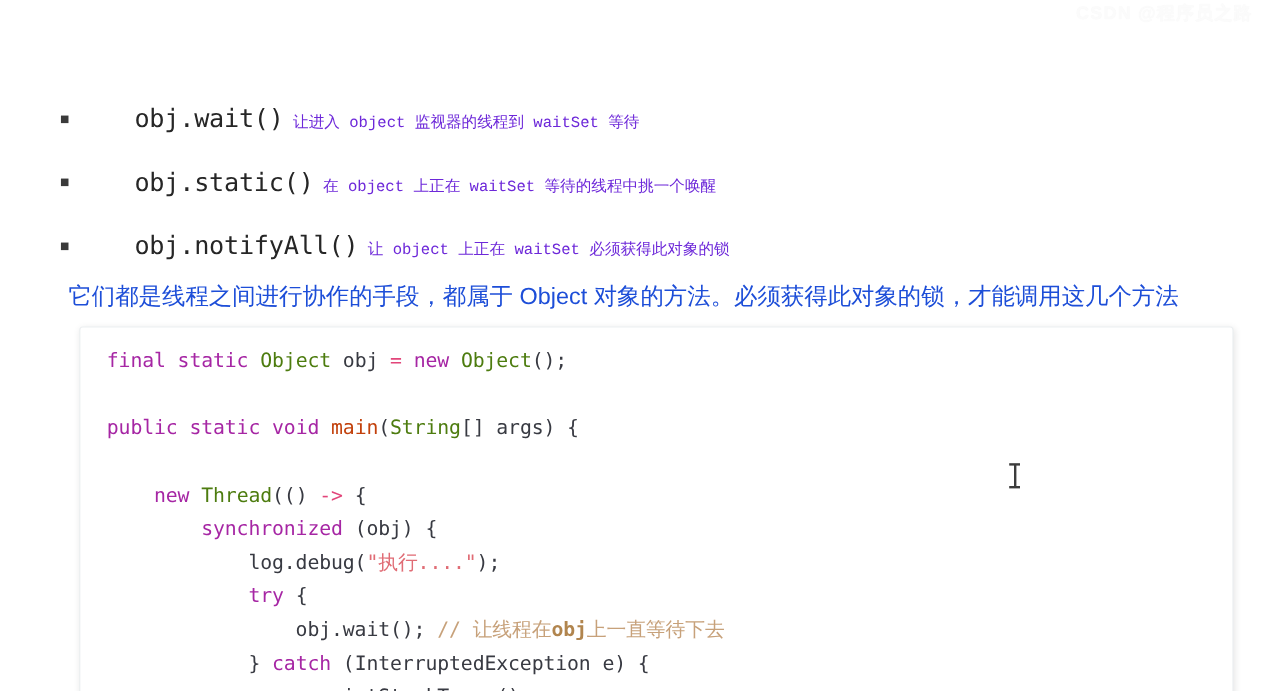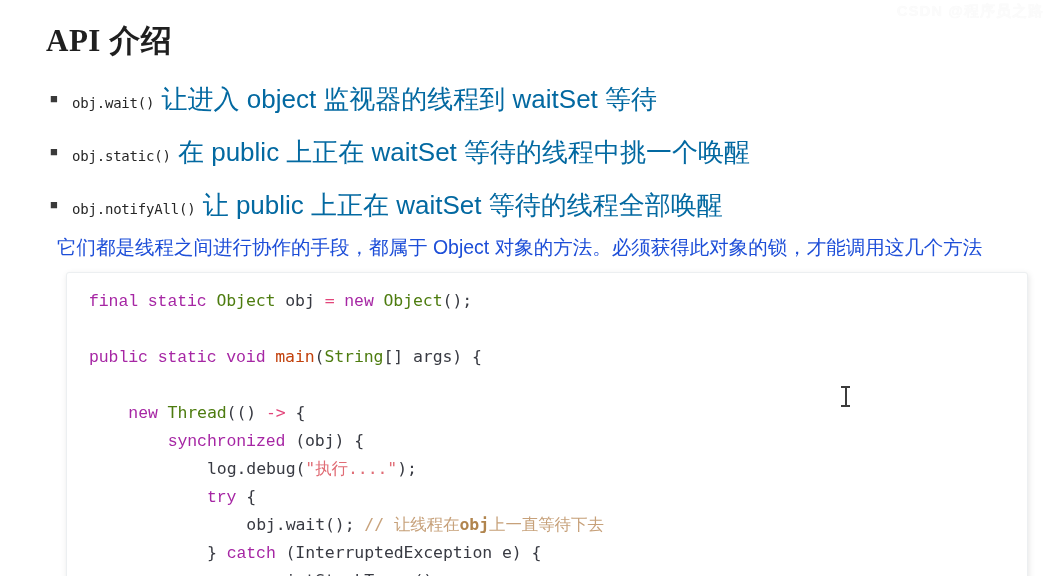--- a/index.html
+++ b/index.html
@@ -76,28 +76,29 @@
   .bullet-marker {
     position: absolute;
     left: 4px;
     top: 0;
     font-size: 13px;
     line-height: 30px;
     color: #3a3a3a;
   }
   .code-frag {
     font-family: "DejaVu Sans Mono", "Liberation Mono", monospace;
-    font-size: 14px;
+    font-size: 21px;
     color: #262626;
     letter-spacing: -0.2px;
+    margin-left: 40px;
   }
   .txt-frag {
-    font-family: Liberation Sans, sans-serif;
-    font-size: 26px;
-    color: #0369a1;
+    font-family: Liberation Mono, monospace;
+    font-size: 13px;
+    color: #6d28d9;
   }
 
   
   .body-paragraph {
     position: absolute;
     left: 44px;
     top: 219px;
     margin: 13px;
     width: 1010px;
     font-family: Liberation Sans, sans-serif;
@@ -128,21 +129,21 @@
     line-height: 28px;
     white-space: pre;
     letter-spacing: -0.1px;
   }
   .code-line {
     height: 28px;
     white-space: pre;
     color: #383a42;
   }
   
-  .tok-kw   { color: #a626a4; font-family: Liberation Mono, monospace; }   
+  .tok-kw   { color: #a626a4; }   
   .tok-type { color: #4d7c0f; }   
   .tok-fn   { color: #c2410c; }   
   .tok-op   { color: #e2457a; }   
   .tok-str  { color: #e06c75; }   
   .tok-cmt  { color: #c7a17a; }   
   .tok-plain{ color: #383a42; }
   .tok-cmt-b{ color: #b1854e; font-weight: bold; }
 
   
   .text-caret {
@@ -172,26 +173,25 @@
   .text-caret .cap-top { top: 0; }
   .text-caret .cap-bot { top: 19px; }
 </style>
 </head>
 <body>
 
 <div id="page">
 
   <div class="watermark">CSDN @程序员之路</div>
 
-  <h1 class="page-title">API 介绍</h1>
 
   <ul class="bullet-list" id="bullet-list">
       <li class="bullet-item"><span class="bullet-marker">■</span><span class="code-frag">obj.wait()</span><span class="txt-frag"> 让进入 object 监视器的线程到 waitSet 等待</span></li>
-      <li class="bullet-item"><span class="bullet-marker">■</span><span class="code-frag">obj.static()</span><span class="txt-frag"> 在 public 上正在 waitSet 等待的线程中挑一个唤醒</span></li>
-      <li class="bullet-item"><span class="bullet-marker">■</span><span class="code-frag">obj.notifyAll()</span><span class="txt-frag"> 让 public 上正在 waitSet 等待的线程全部唤醒</span></li>
+      <li class="bullet-item"><span class="bullet-marker">■</span><span class="code-frag">obj.static()</span><span class="txt-frag"> 在 object 上正在 waitSet 等待的线程中挑一个唤醒</span></li>
+      <li class="bullet-item"><span class="bullet-marker">■</span><span class="code-frag">obj.notifyAll()</span><span class="txt-frag"> 让 object 上正在 waitSet 必须获得此对象的锁</span></li>
     </ul>
 
   <p class="body-paragraph">它们都是线程之间进行协作的手段，都属于 Object 对象的方法。必须获得此对象的锁，才能调用这几个方法</p>
 
   <div class="code-block">
     <div class="code-inner" id="code-inner"><div class="code-line"><span class="tok-kw">final </span><span class="tok-kw">static </span><span class="tok-type">Object</span><span class="tok-plain"> obj </span><span class="tok-op">=</span><span class="tok-plain"> </span><span class="tok-kw">new </span><span class="tok-type">Object</span><span class="tok-plain">();</span></div><div class="code-line">&nbsp;</div><div class="code-line"><span class="tok-kw">public </span><span class="tok-kw">static </span><span class="tok-kw">void </span><span class="tok-fn">main</span><span class="tok-plain">(</span><span class="tok-type">String</span><span class="tok-plain">[] args) {</span></div><div class="code-line">&nbsp;</div><div class="code-line"><span class="tok-plain">    </span><span class="tok-kw">new </span><span class="tok-type">Thread</span><span class="tok-plain">(() </span><span class="tok-op">-&gt;</span><span class="tok-plain"> {</span></div><div class="code-line"><span class="tok-plain">        </span><span class="tok-kw">synchronized</span><span class="tok-plain"> (obj) {</span></div><div class="code-line"><span class="tok-plain">            </span><span class="tok-plain">log.debug(</span><span class="tok-str">"执行...."</span><span class="tok-plain">);</span></div><div class="code-line"><span class="tok-plain">            </span><span class="tok-kw">try</span><span class="tok-plain"> {</span></div><div class="code-line"><span class="tok-plain">                </span><span class="tok-plain">obj.wait(); </span><span class="tok-cmt">// </span><span class="tok-cmt">让线程在</span><span class="tok-cmt-b">obj</span><span class="tok-cmt">上一直等待下去</span></div><div class="code-line"><span class="tok-plain">            </span><span class="tok-plain">} </span><span class="tok-kw">catch</span><span class="tok-plain"> (InterruptedException e) {</span></div><div class="code-line"><span class="tok-plain">                </span><span class="tok-plain">e.printStackTrace();</span></div></div>
   </div>
 
   <div class="text-caret">
     <div class="cap-top"></div>

